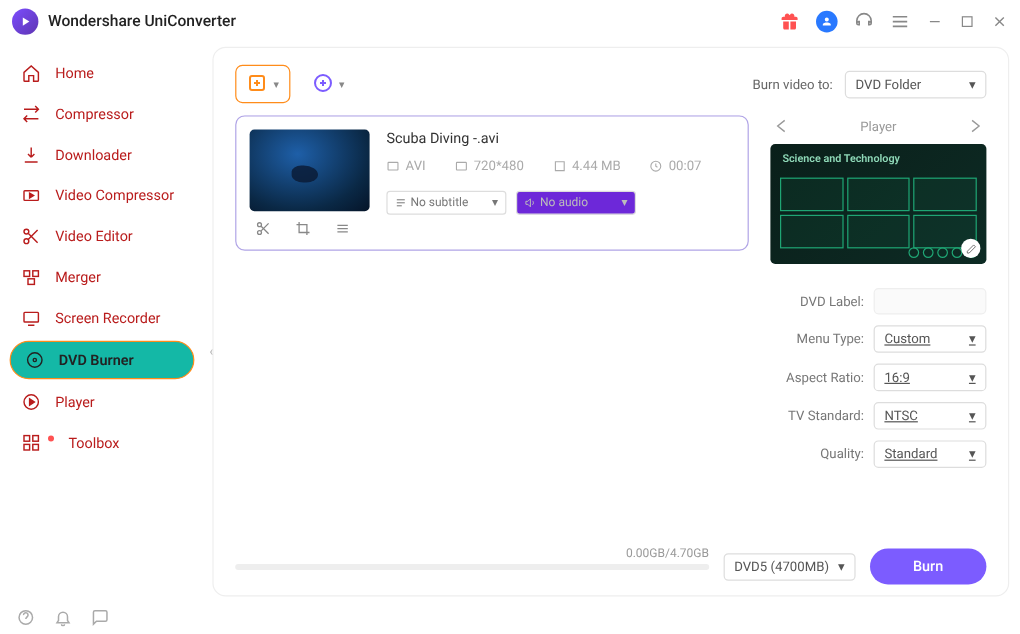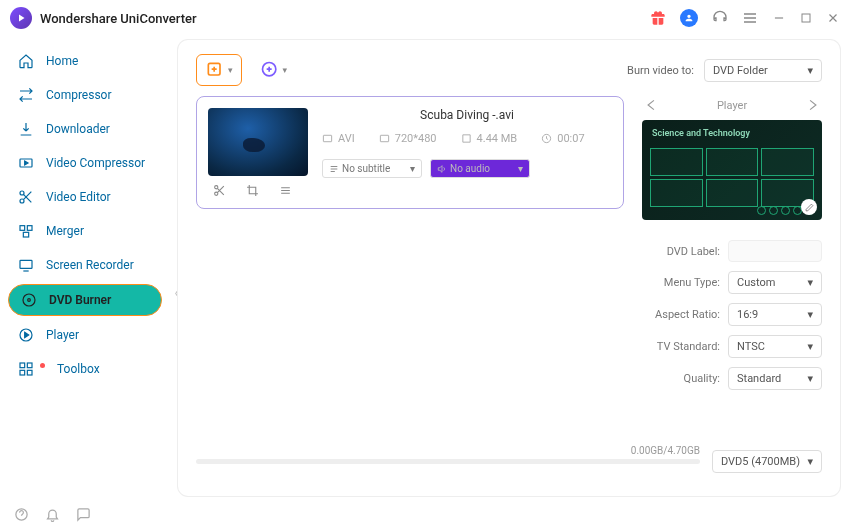--- a/index.html
+++ b/index.html
@@ -6,62 +6,62 @@
 body { width:850px; height:528px; background:#fff; overflow:hidden; font-size:12px; color:#333; }
 .titlebar { height:36px; display:flex; align-items:center; padding:0 10px; }
 .logo { width:22px; height:22px; background:linear-gradient(135deg,#7c4dff,#5e35b1); border-radius:50%; display:flex; align-items:center; justify-content:center; margin-right:8px; }
 .logo svg { width:12px; height:12px; }
 .app-title { font-size:13px; font-weight:500; color:#222; flex:1; }
 .tb-icons { display:flex; align-items:center; gap:14px; }
 .tb-icons span { display:flex; align-items:center; justify-content:center; cursor:pointer; color:#666; }
 .avatar-ico { width:18px; height:18px; background:#2979ff; border-radius:50%; display:flex; align-items:center; justify-content:center; color:#fff; font-size:10px; }
 .wrap { display:flex; height:460px; }
 .sidebar { width:170px; padding:8px 0; position:relative; }
-.side-item { display:flex; align-items:center; gap:12px; padding:9px 18px; color:#0369a1; cursor:pointer; font-size:12px; }
+.side-item { display:flex; align-items:center; gap:12px; padding:9px 18px; color:#b91c1c; cursor:pointer; font-size:12px; }
 .side-item.active { background:#14b8a6; border:1.5px solid #ff8c1a; border-radius:18px; margin:2px 8px; padding:7px 12px; color:#222; font-weight:600; }
 .side-item .ico { width:16px; height:16px; display:flex; align-items:center; justify-content:center; }
 .collapse-handle { position:absolute; right:-8px; top:250px; color:#bbb; }
 .dot-badge { width:5px; height:5px; background:#ff5252; border-radius:50%; margin-left:-6px; margin-top:-8px; }
 .main { flex:1; margin:4px 10px 0 8px; background:#fff; border-radius:10px; box-shadow:0 0 0 1px #eee; display:flex; flex-direction:column; position:relative; }
 .toolbar { display:flex; align-items:center; padding:14px 18px 10px; gap:10px; }
 .tool-btn { padding:5px 8px; border-radius:6px; display:flex; align-items:center; gap:1px; cursor:pointer; }
 .tool-btn.primary { border:1.5px solid #ff8c1a; }
 .tool-btn .chev { font-size:9px; color:#888; margin-left:2px; }
 .burn-to { margin-left:auto; display:flex; align-items:center; gap:10px; color:#666; font-size:11px; }
 .select-box { background:#fff; border:1px solid #ddd; border-radius:4px; padding:4px 8px; font-size:11px; color:#555; display:flex; align-items:center; justify-content:space-between; cursor:pointer; min-width:100px; }
 .content { display:flex; flex:1; padding:0 18px; gap:18px; overflow:hidden; }
 .file-area { flex:1; }
 .file-card { border:1.5px solid #b0a4e6; border-radius:8px; padding:11px; display:flex; gap:14px; }
 .thumb { width:100px; height:68px; background:radial-gradient(ellipse at 40% 30%,#1e5fa8 0%,#0a2845 70%,#051428 100%); border-radius:4px; position:relative; }
 .thumb::after{content:"";position:absolute;left:35px;top:30px;width:22px;height:14px;background:rgba(10,25,50,.8);border-radius:40% 60% 50% 50%;}
 .file-info { flex:1; display:flex; flex-direction:column; }
-.file-name { font-size:12px; color:#333; margin-bottom:10px;text-align:center; }
+.file-name { font-size:12px; color:#333; margin-bottom:10px; }
 .file-meta { display:flex; gap:24px; color:#aaa; font-size:11px; margin-bottom:14px; }
 .file-meta span { display:flex; align-items:center; gap:5px; }
 .file-actions { display:flex; align-items:center; gap:8px; }
 .act-icons { display:flex; gap:20px; color:#888; margin-right:12px; }
 .act-icons span { cursor:pointer; }
 .mini-select { border:1px solid #ddd; border-radius:3px; padding:3px 6px; font-size:10px; color:#777; display:flex; align-items:center; gap:4px; cursor:pointer; width:100px; justify-content:space-between; }
 .mini-select.disabled { background:#6d28d9; color:#bbb; }
 .right-panel { width:180px; }
 .template-nav { display:flex; align-items:center; justify-content:space-between; color:#999; font-size:11px; margin-bottom:6px; }
 .template-nav .arrow { cursor:pointer; padding:2px; }
 .template-preview { width:180px; height:100px; background:linear-gradient(135deg,#0a1f1a,#0d2b24); border-radius:4px; position:relative; overflow:hidden; }
 .tp-title { position:absolute; top:8px; left:10px; color:#8fd9b8; font-size:9px; font-weight:600; }
 .tp-grid { position:absolute; top:28px; left:8px; right:8px; display:grid; grid-template-columns:1fr 1fr 1fr; grid-template-rows:28px 28px; gap:3px; }
 .tp-grid div { border:1px solid #1fa574; background:rgba(31,165,116,.08); }
 .tp-ctrl { position:absolute; bottom:5px; right:8px; display:flex; gap:3px; }
 .tp-ctrl span { width:9px; height:9px; border:1px solid #1fa574; border-radius:50%; }
 .tp-edit { position:absolute; bottom:5px; right:5px; width:16px; height:16px; background:#fff; border-radius:50%; display:flex; align-items:center; justify-content:center; font-size:9px; color:#666; }
 .settings { margin-top:20px; display:flex; flex-direction:column; gap:9px; }
 .setting-row { display:flex; align-items:center; gap:8px; }
 .setting-row label { width:78px; text-align:right; color:#777; font-size:11px; }
-.setting-row .select-box, .setting-row .text-input { flex:1; min-width:0; }
+.setting-row .select-box, .setting-row .text-input { flex:1; min-width:0;text-decoration:underline; }
 .text-input { border:1px solid #eee; background:#fafafa; border-radius:4px; padding:4px 6px; font-size:11px; height:22px; }
-.footer { height:48px; border-top:0; display:flex; align-items:center; padding:0 18px; gap:12px; position:absolute; bottom:11px; left:0; right:0; }
+.footer { height:48px; border-top:0; display:flex; align-items:center; padding:0 18px; gap:12px; position:absolute; bottom:0; left:0; right:0; }
 .progress { flex:1; height:5px; background:#eee; border-radius:3px; position:relative; }
 .prog-text { position:absolute; right:0; top:-14px; font-size:10px; color:#999; }
 .burn-btn { background:#7c5cff; color:#fff; padding:8px 36px; border-radius:16px; border:none; font-size:12px; font-weight:500; cursor:pointer; }
 .statusbar { position:absolute; bottom:6px; left:14px; display:flex; gap:16px; color:#aaa; }
 .statusbar span { cursor:pointer; }
 svg { display:block; }
 </style>
 </head>
 <body>
 
@@ -387,20 +387,21 @@
     </div>
 
     <div class="footer">
       <div class="progress">
           <div class="prog-text">0.00GB/4.70GB</div>
         </div>
       <div class="select-box" style="width:110px">
           <span>DVD5 (4700MB)</span>
           <span>▾</span>
         </div>
+      <button class="burn-btn">Burn</button>
     </div>
   </div>
 </div>
 
 <div class="statusbar">
   <span>
       <svg width="15" height="15" viewBox="0 0 24 24" fill="none" stroke="currentColor" stroke-width="2">
         <circle cx="12" cy="12" r="9"></circle>
         <path d="M9 9a3 3 0 115 2c-1 1-2 1.5-2 3M12 18h.01"></path>
       </svg>

